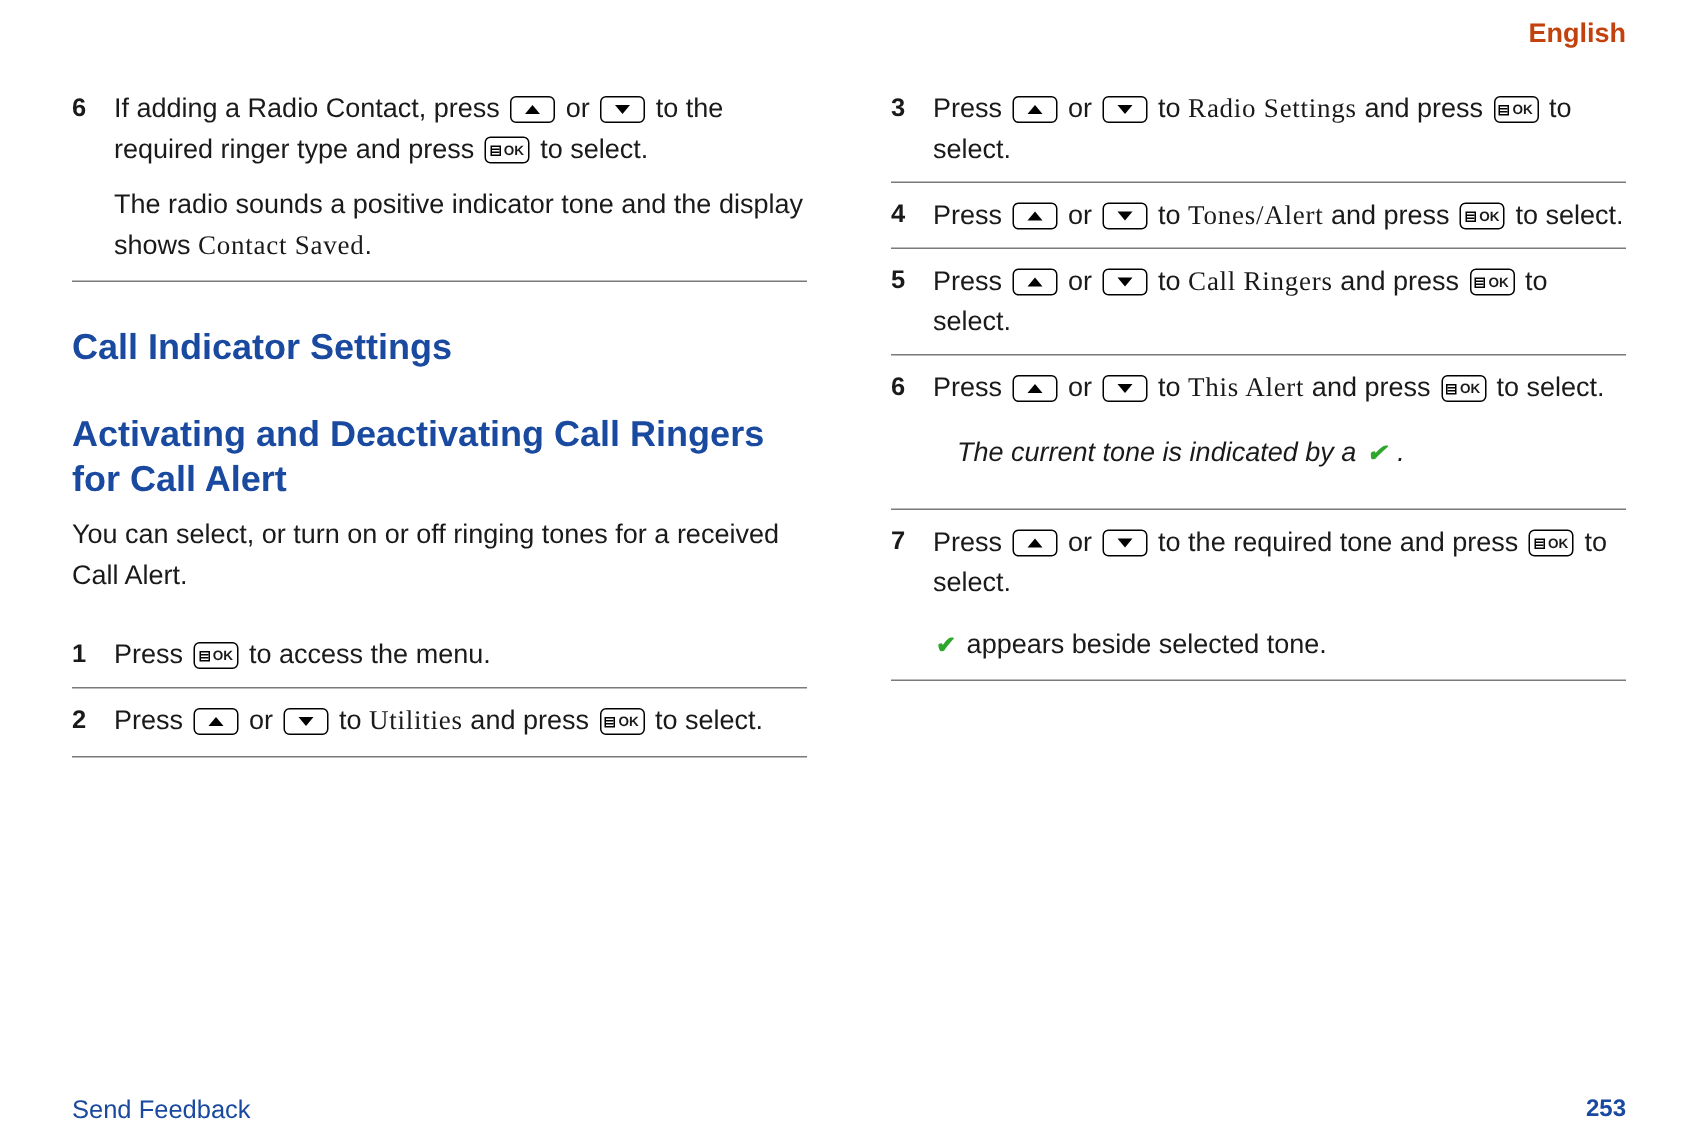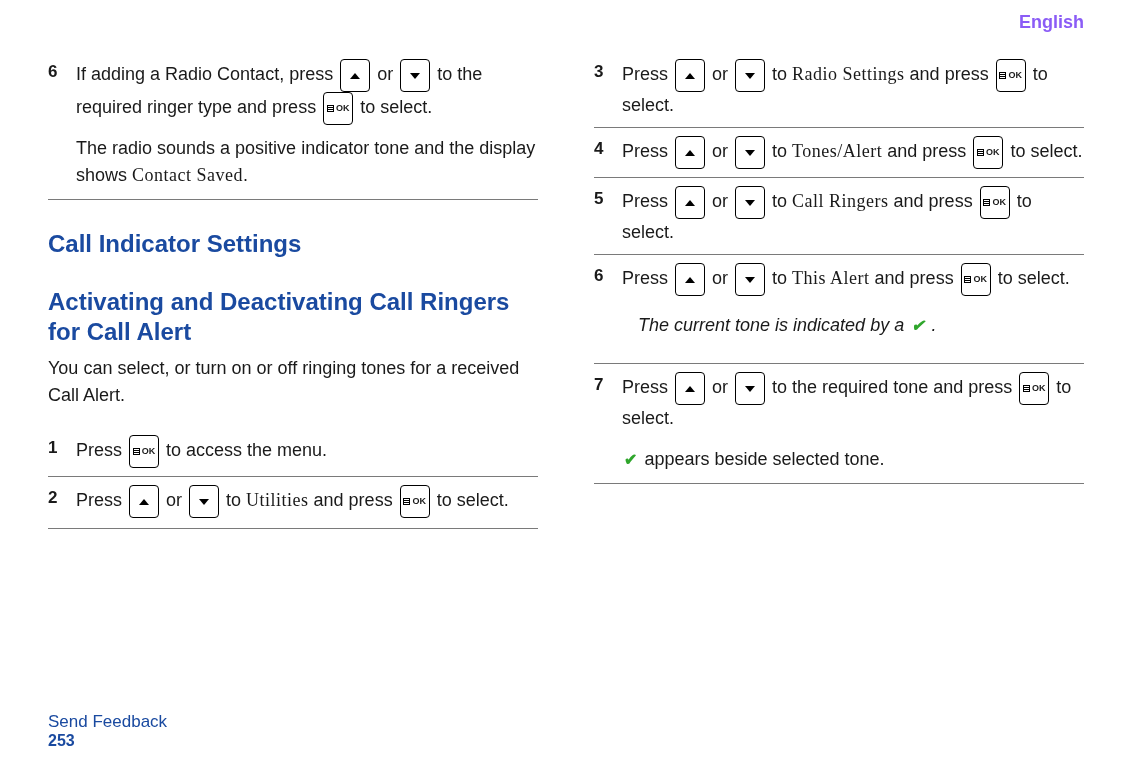--- a/index.html
+++ b/index.html
@@ -12,21 +12,21 @@
   .page {
     background: #ffffff;
     width: 1132px;
     height: 762px;
     position: relative;
     box-sizing: border-box;
     padding: 12px 48px 48px 48px;
   }
   .lang {
     text-align: right;
-    color: #8b5cf6;
+    color: #c2410c;
     font-weight: bold;
     font-size: 18px;
     margin-bottom: 18px;
   }
   .columns {
     display: flex;
     gap: 56px;
     height: 620px;
     font-size: 18px;
     line-height: 1.5;
@@ -64,21 +64,21 @@
     font-family: Liberation Serif, serif;
     letter-spacing: 0.5px;
   }
   .keybtn {
     display: inline-flex;
     align-items: center;
     justify-content: center;
     vertical-align: middle;
     border: 1.6px solid #000;
     border-radius: 4px;
-    height: 33px;
+    height: 18px;
     min-width: 30px;
     padding: 0 2px;
     margin: 0 2px;
     position: relative;
     box-sizing: border-box;
   }
   .keybtn.wide { min-width: 30px; width: 30px; }
   .keybtn.ok   { min-width: 30px; width: 30px; }
   .tri-up, .tri-down {
     width: 0; height: 0;
@@ -108,22 +108,22 @@
     font-size: 16px;
     margin: 0 2px;
   }
   .footer {
     position: absolute;
     bottom: 12px;
     left: 48px;
     right: 48px;
     display: flex;
     justify-content: space-between;
+    align-items: center;
     font-size: 17px;
-    flex-direction: column;
   }
   .feedback {
     color: #1a4aa0;
     text-decoration: none;
     cursor: pointer;
   }
   .pagenum {
     color: #1a4aa0;
     font-weight: bold;
     font-size: 16px;

